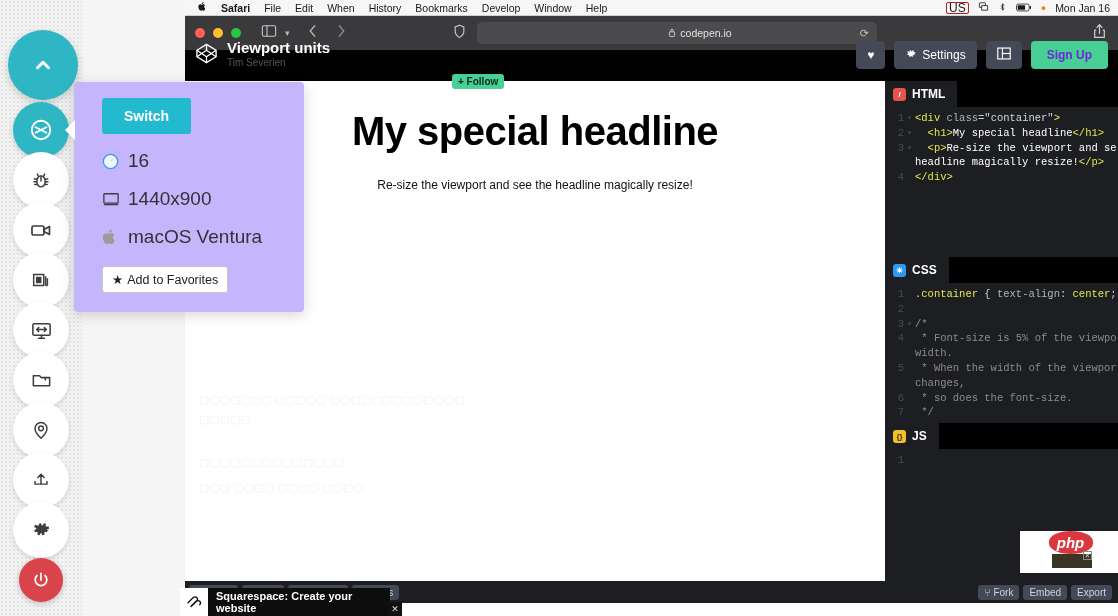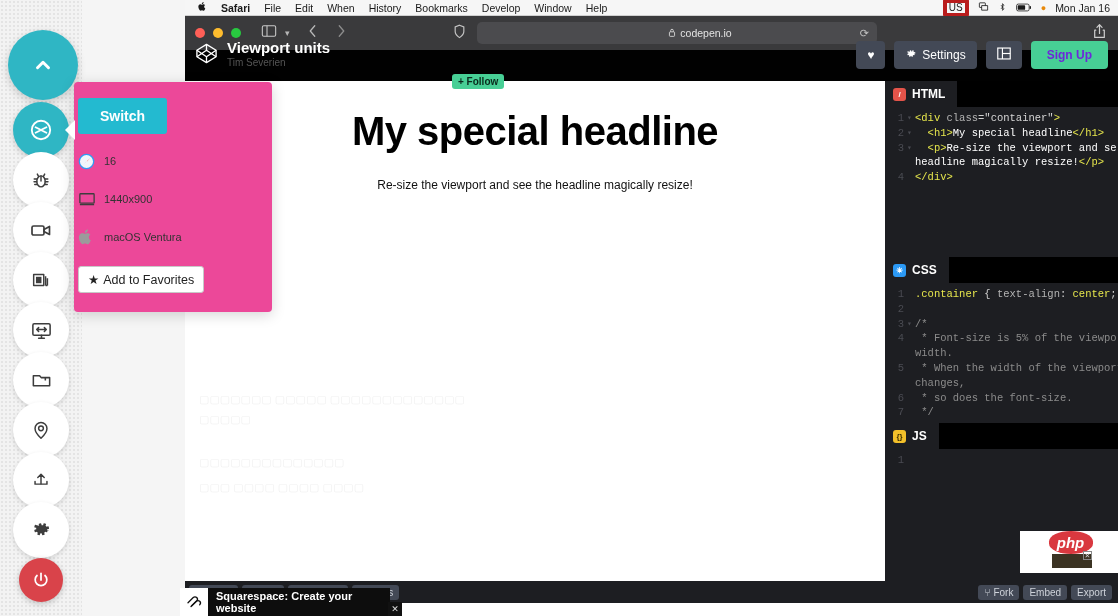--- a/index.html
+++ b/index.html
@@ -30,60 +30,60 @@
     left: 8px; width: 70px; height: 70px; background: #2FB6C4;
     box-shadow: 0 3px 8px rgba(0,0,0,0.18);
   }
   .rail-btn.teal { background: #2FB6C4; box-shadow: 0 2px 6px rgba(0,0,0,0.18); }
   .rail-btn.red { background: #D9434A; width: 44px; height: 44px; left: 19px;
                   box-shadow: 0 2px 6px rgba(0,0,0,0.2); }
   .rail-btn svg { display: block; }
 
   
   #popover {
-    position: absolute; left: 74px; top: 82px; width: 198px; height: 230px;
-    background: #ec4899; border-radius: 4px;
+    position: absolute; left: 74px; top: 82px; width: 230px; height: 230px;
+    background: #c4b5fd; border-radius: 4px;
     box-shadow: 0 3px 14px rgba(0,0,0,0.17);
-    padding: 16px 4px;
+    padding: 16px 28px;
     z-index: 40;
   }
   #popover:before {
     content: ""; position: absolute; left: -9px; top: 38px;
     border-top: 10px solid transparent; border-bottom: 10px solid transparent;
     border-right: 10px solid #fff;
   }
   #switch-btn {
     display: inline-block; background: #23BAD0; color: #fff;
     font-weight: bold; font-size: 14px; padding: 10px 22px;
     border: none; border-radius: 3px; cursor: pointer;
   }
   .pop-row { display: flex; align-items: center; margin-top: 16px; height: 22px; }
   .pop-row .ic { width: 26px; display: flex; align-items: center; }
-  .pop-row .tx { font-size: 11px; color: #333; }
+  .pop-row .tx { font-size: 19px; color: #333; }
   #fav-btn {
     margin-top: 18px; display: inline-flex; align-items: center; gap: 4px;
     border: 1px solid #c8c8c8; background: #fff; border-radius: 3px;
     padding: 5px 9px; font-size: 12.5px; color: #222; cursor: pointer;
     font-family: "Liberation Sans", sans-serif;
   }
 
   
   #win { position: absolute; left: 185px; top: 0; width: 933px; height: 616px; background: #fff; }
 
   
   #menubar {
     height: 16px; background: #f6f6f6; border-bottom: 1px solid #d0d0d0;
     display: flex; align-items: center; padding: 0 6px;
     font-size: 10.5px; color: #1a1a1a;
   }
   #menubar .mi { padding: 0 7px; white-space: nowrap; cursor: default; }
   #menubar .mi.bold { font-weight: bold; }
   #menubar .spacer { flex: 1; }
   #menubar .right { display: flex; align-items: center; gap: 9px; padding-right: 2px; }
-  .kbd-badge { border: 4px solid #b91c1c; border-radius: 2px; font-size: 10px;
+  .kbd-badge { border: 1px solid #b91c1c; border-radius: 2px; font-size: 12px;
                padding: 0 2px; line-height: 10px; }
 
   
   #toolbar {
     height: 34px; background: #3a3a3c; display: flex; align-items: center;
     padding: 0 10px; gap: 8px; position: relative;
   }
   .light { width: 10px; height: 10px; border-radius: 50%; }
   #urlbar {
     position: absolute; left: 292px; width: 400px; height: 22px;

